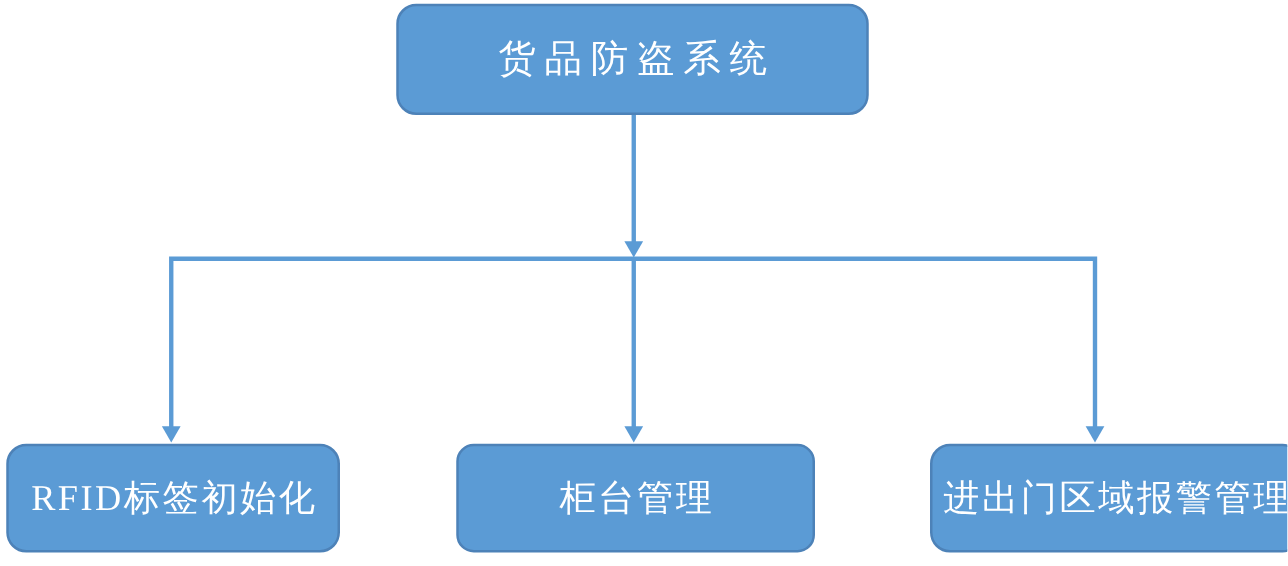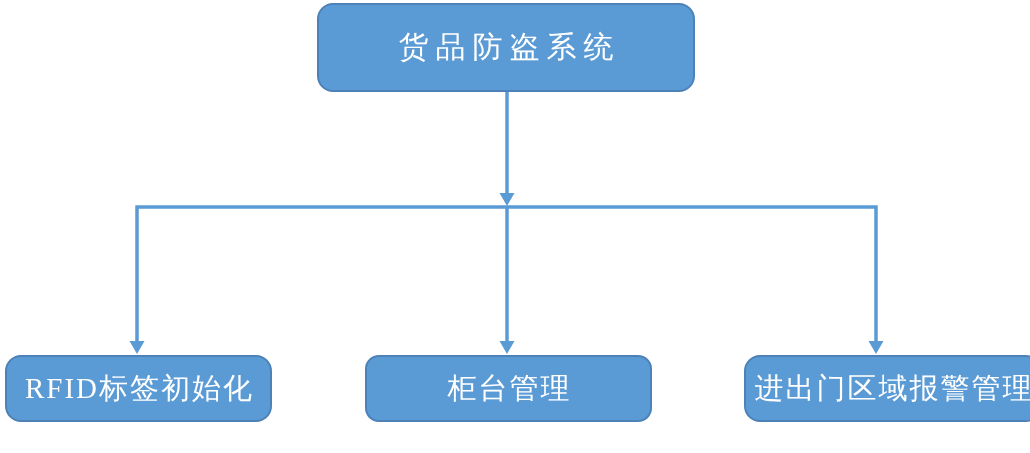--- a/index.html
+++ b/index.html
@@ -40,21 +40,21 @@
     left: 317px;
     top: 3px;
     width: 378px;
     height: 89px;
     font-size: 30px;
     letter-spacing: 7px;
     padding-left: 7px; 
   }
   .node-child {
     top: 355px;
-    height: 67px;
+    height: 87px;
     font-size: 29px;
     letter-spacing: 2px;
     padding-left: 2px;
   }
   .node-child-0 { left: 5px;   width: 267px; }
   .node-child-1 { left: 365px; width: 287px; border-radius: 14px; }
   .node-child-2 { left: 728px; width: 298px; margin-left: 16px; }
 </style>
 </head>
 <body>

